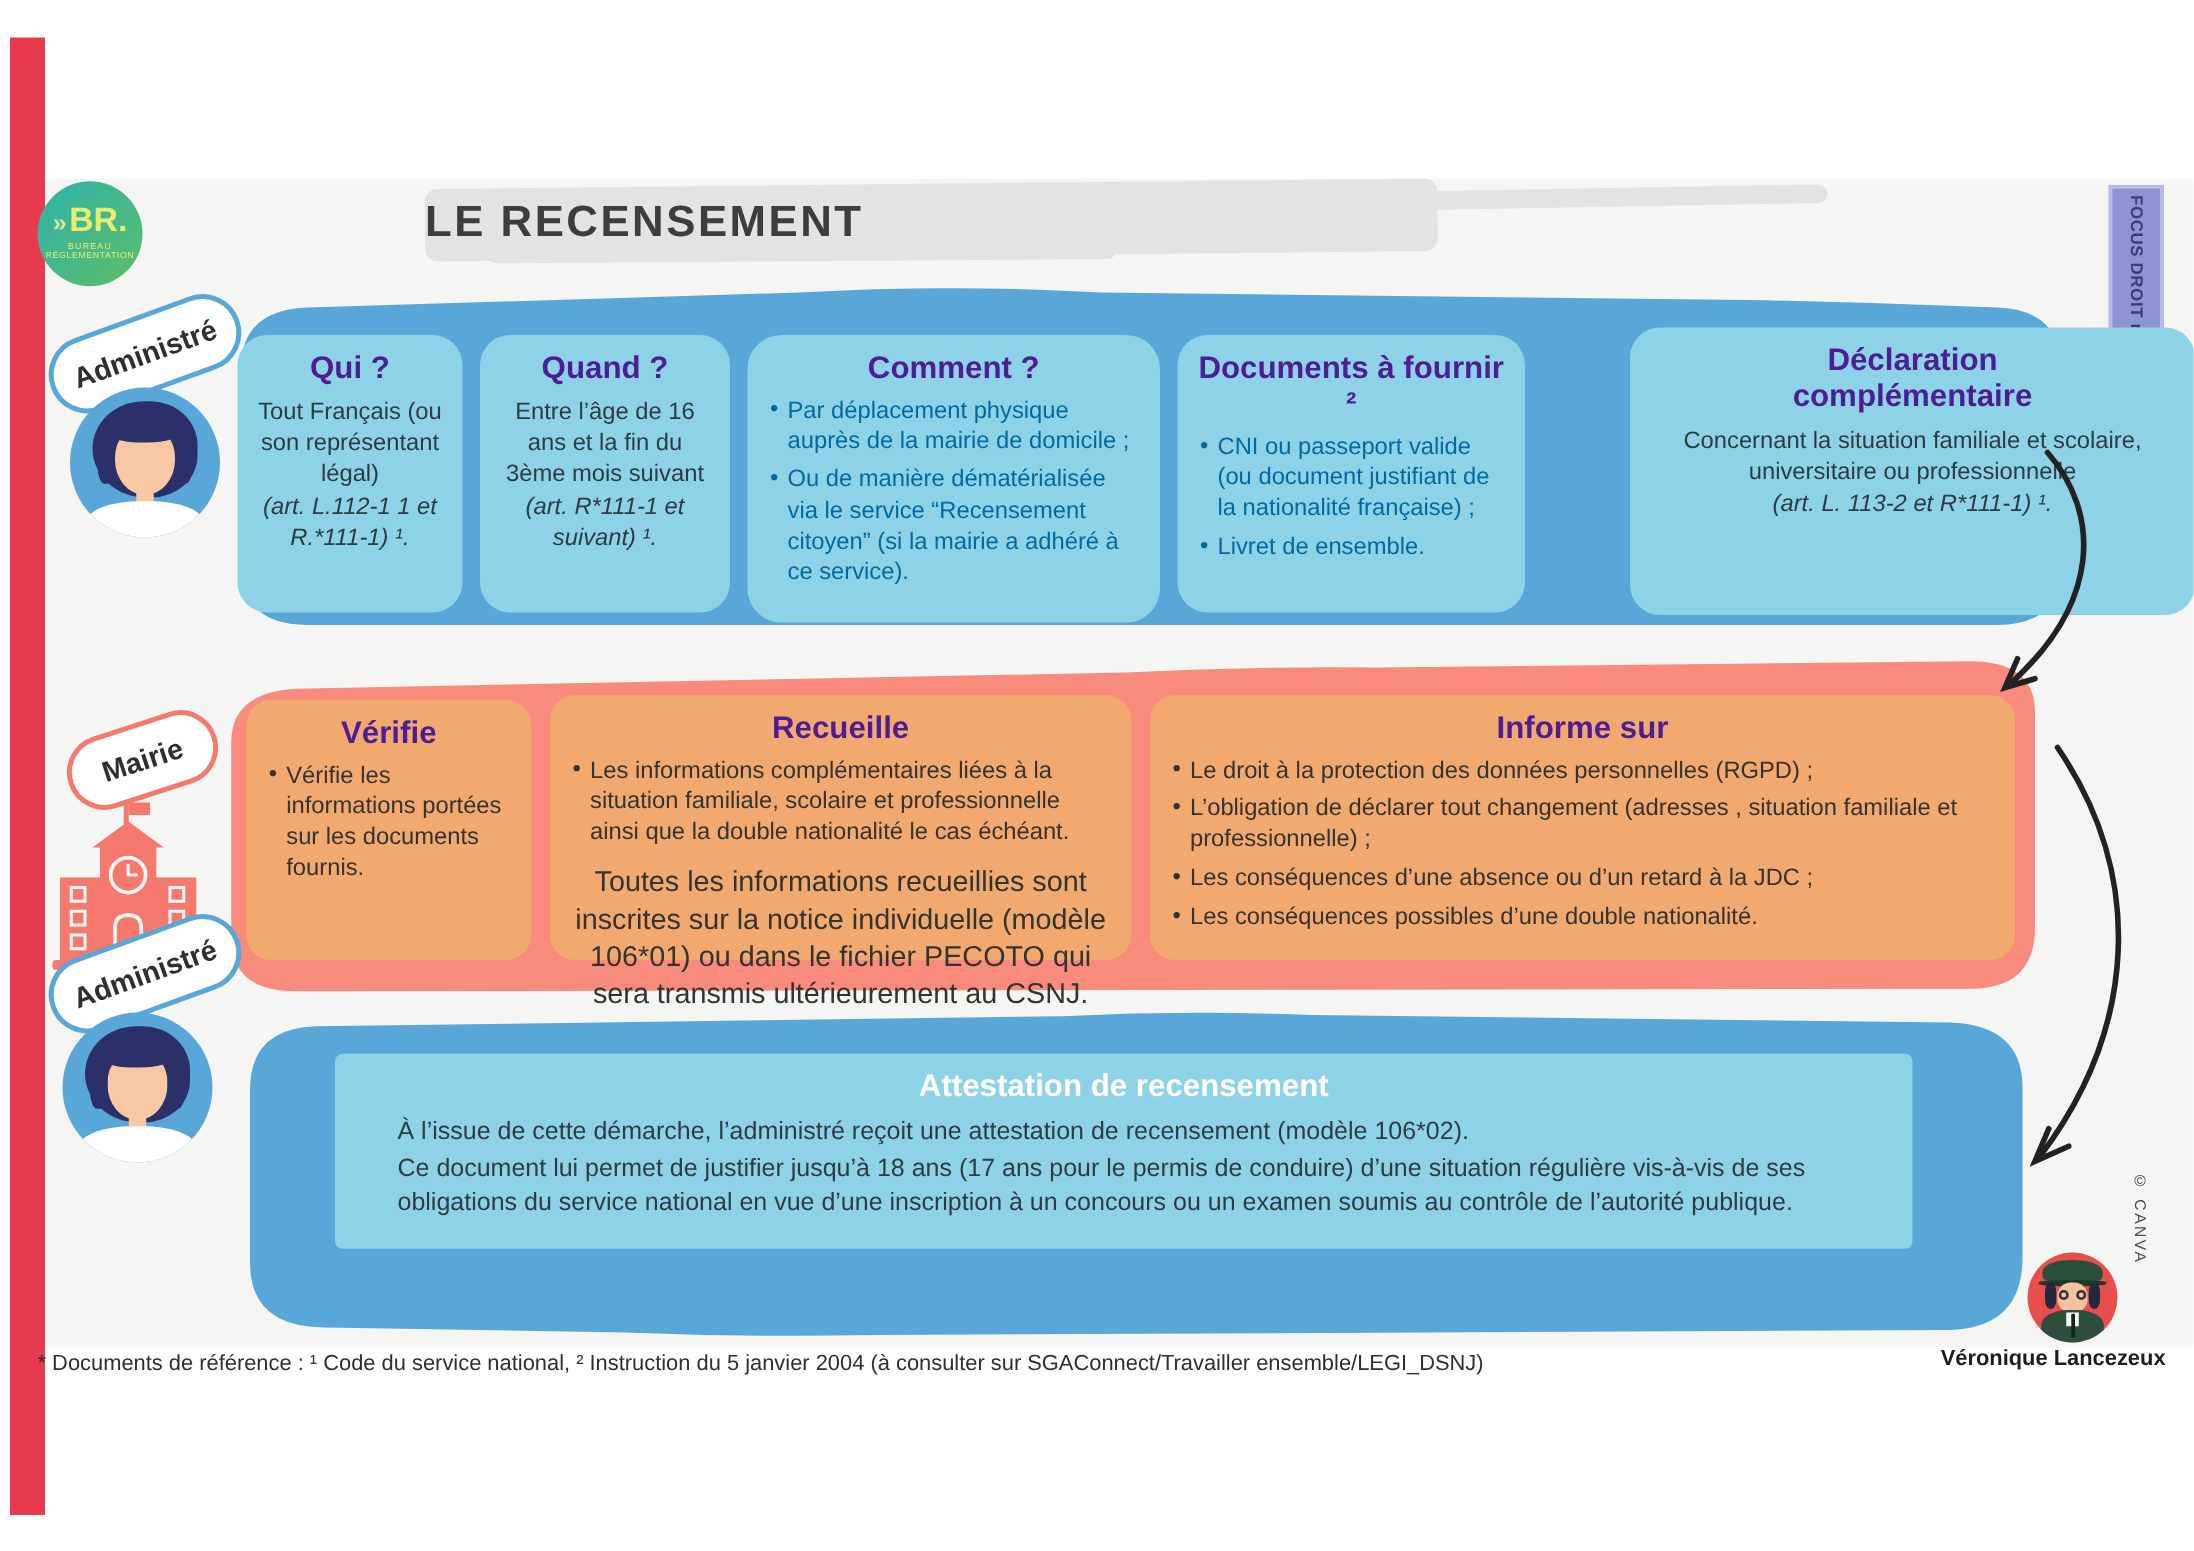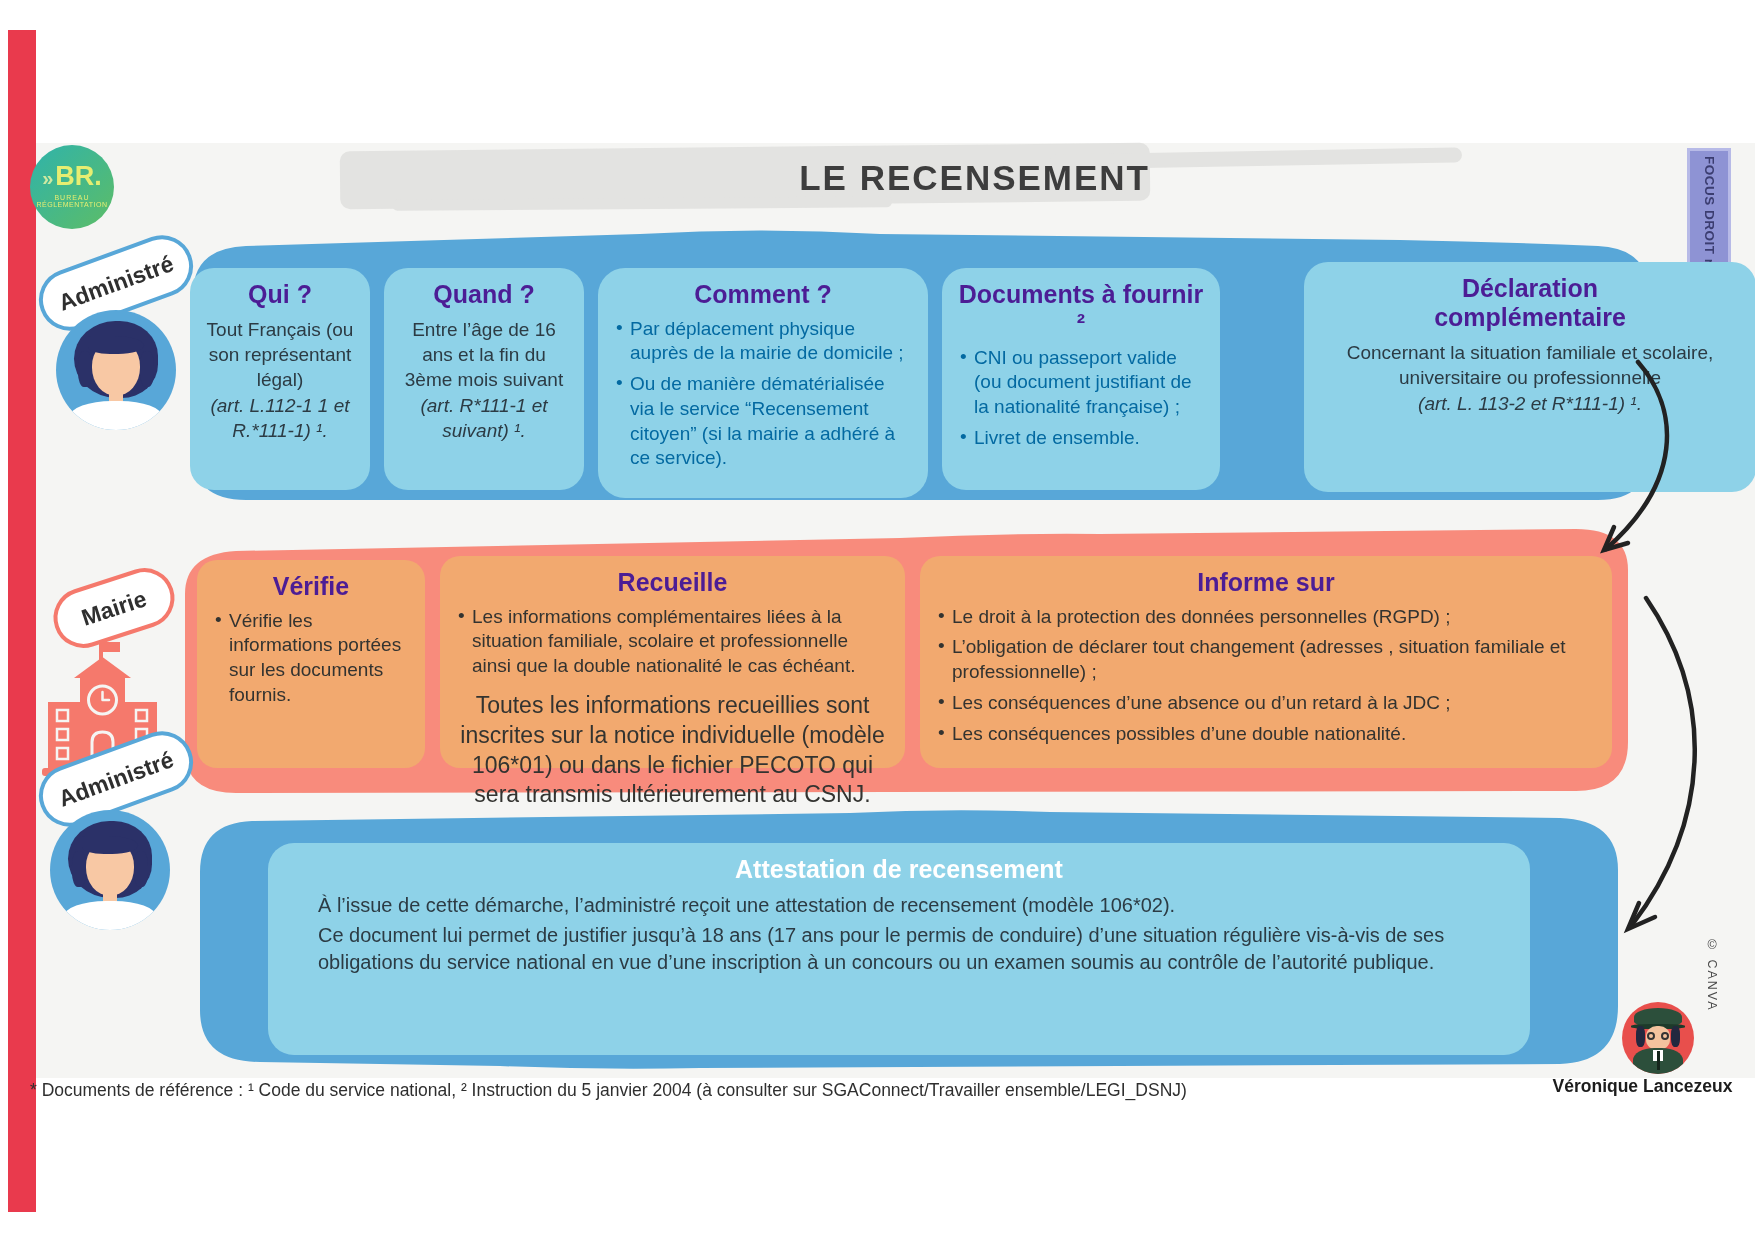--- a/index.html
+++ b/index.html
@@ -6,21 +6,21 @@
   .page{position:relative;width:1755px;height:1241px;background:#ffffff;overflow:hidden;
         font-family:"Liberation Sans",sans-serif;color:#2f3e46;}
   .canvas{position:absolute;left:28px;top:143px;width:1727px;height:935px;background:#f5f5f3;}
   .redbar{position:absolute;left:8px;top:30px;width:28px;height:1182px;background:#e93a4d;}
 
   
   .brush{position:absolute;background:#e3e3e1;}
   .brush.main{left:340px;top:147px;width:810px;height:58px;border-radius:10px;transform:rotate(-0.6deg);}
   .brush.tail{left:1050px;top:151px;width:412px;height:15px;border-radius:8px;transform:rotate(-1deg);}
   .brush.under{left:392px;top:198px;width:500px;height:11px;border-radius:6px;transform:rotate(-0.4deg);}
-  .page-title{position:absolute;left:340px;top:158px;width:810px;text-align:right;
+  .page-title{position:absolute;left:340px;top:158px;width:810px;text-align:left;
         font-size:35px;font-weight:bold;letter-spacing:2px;color:#3d3d3d;}
 
   .logo{position:absolute;left:30px;top:145px;width:84px;height:84px;border-radius:50%;
         background:linear-gradient(135deg,#2fb3ab,#5dbd66);text-align:center;}
   .logo .br{margin-top:16px;font-size:27px;font-weight:bold;color:#e6ee71;letter-spacing:0px;}
   .logo .chev{font-size:20px;color:#cfe9a2;margin-right:2px;}
   .logo .l1{font-size:7px;color:#e6ee71;letter-spacing:1px;margin-top:2px;}
   .logo .l2{font-size:7px;color:#e6ee71;letter-spacing:0.5px;}
 
   .focus-banner{position:absolute;left:1687px;top:148px;width:44px;height:266px;
@@ -70,21 +70,21 @@
   .c-comment{left:598px;top:268px;width:330px;height:230px;border-radius:27px;}
   .c-docs{left:942px;top:268px;width:278px;height:222px;}
   .c-decl{left:1304px;top:262px;width:452px;height:230px;}
 
   
   .c-verifie{left:197px;top:560px;width:228px;height:208px;}
   .c-recueille{left:440px;top:556px;width:465px;height:212px;}
   .c-informe{left:920px;top:556px;width:692px;height:212px;}
 
   
-  .c-attest{left:268px;top:843px;width:1262px;height:212px;background:#8ed2e8;position:absolute;border-radius:26px;}
+  .c-attest{left:268px;top:843px;width:1262px;height:156px;background:#8ed2e8;position:absolute;border-radius:6px;}
   .attest-title{color:#fff;font-weight:bold;font-size:25px;text-align:center;padding:12px 0 6px;}
   .attest-par{font-size:20px;color:#2c3b44;line-height:1.38;padding:2px 30px 0 50px;}
 
   
   .building{position:absolute;left:40px;top:640px;}
 
   
   .footnote{position:absolute;left:30px;top:1080px;font-size:17.5px;color:#2f2f2f;white-space:nowrap;}
   .credit-name{position:absolute;left:1545px;top:1076px;width:195px;text-align:center;
         font-size:17.5px;font-weight:bold;color:#1d1d1d;}

